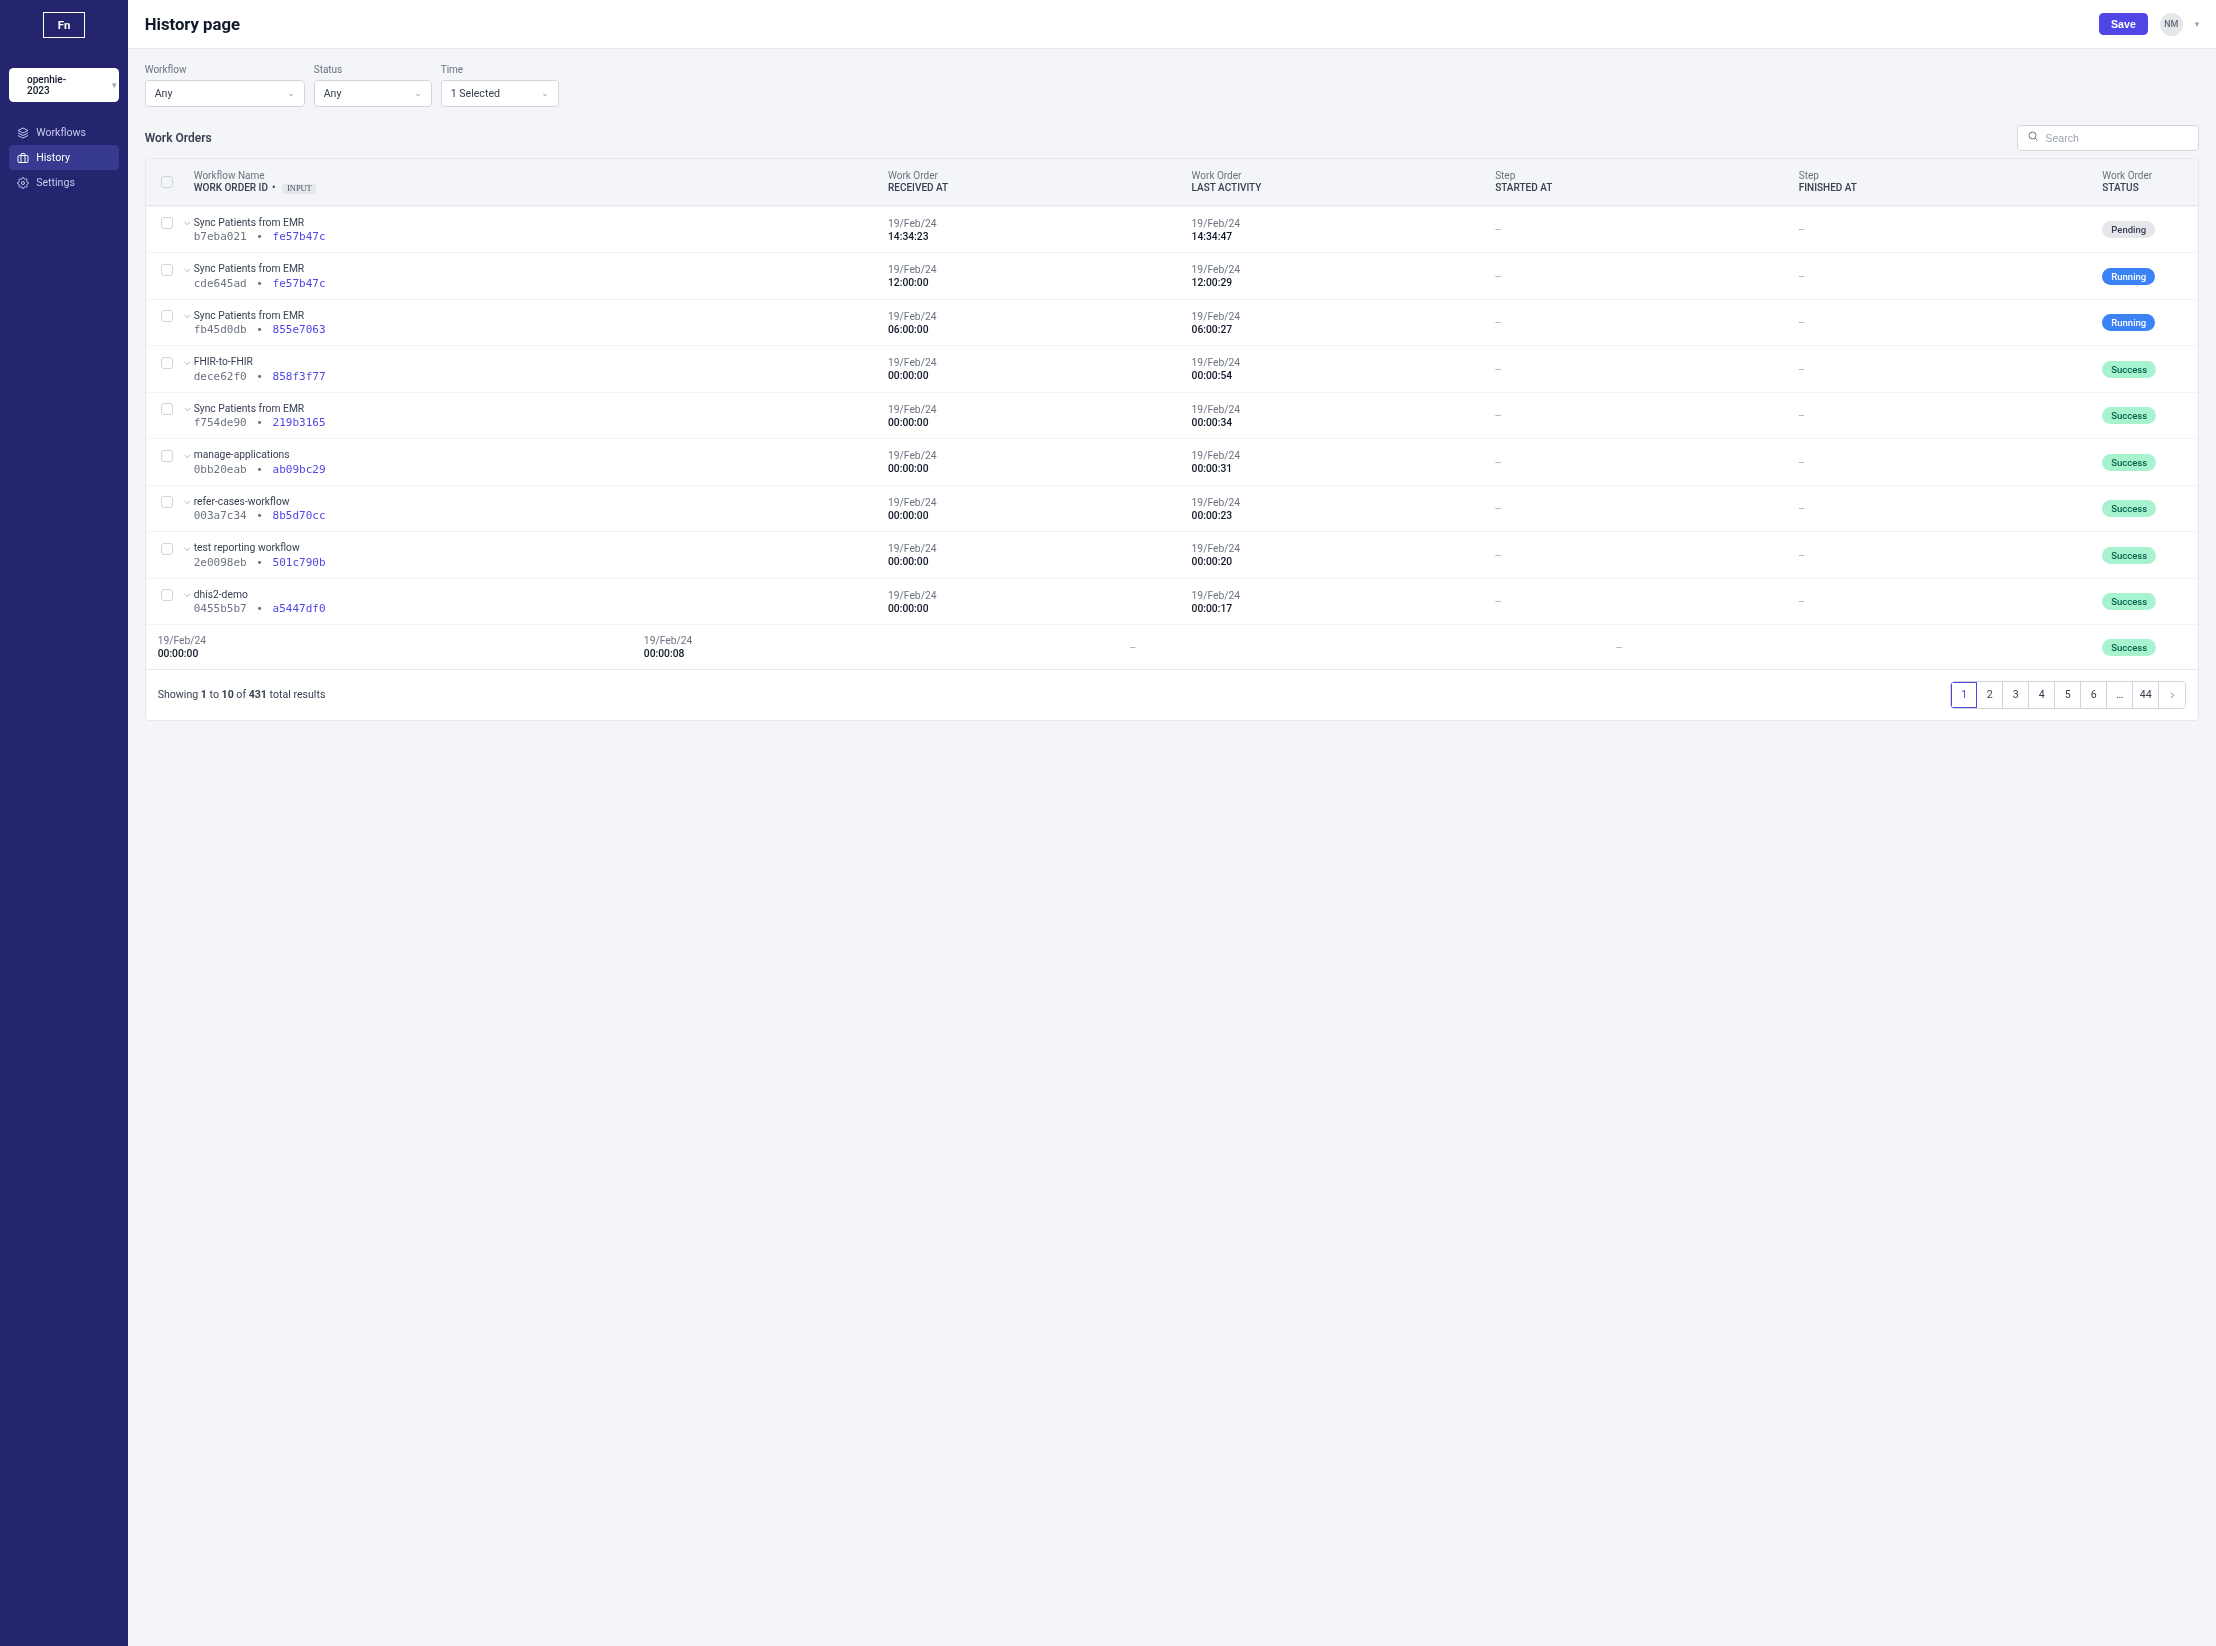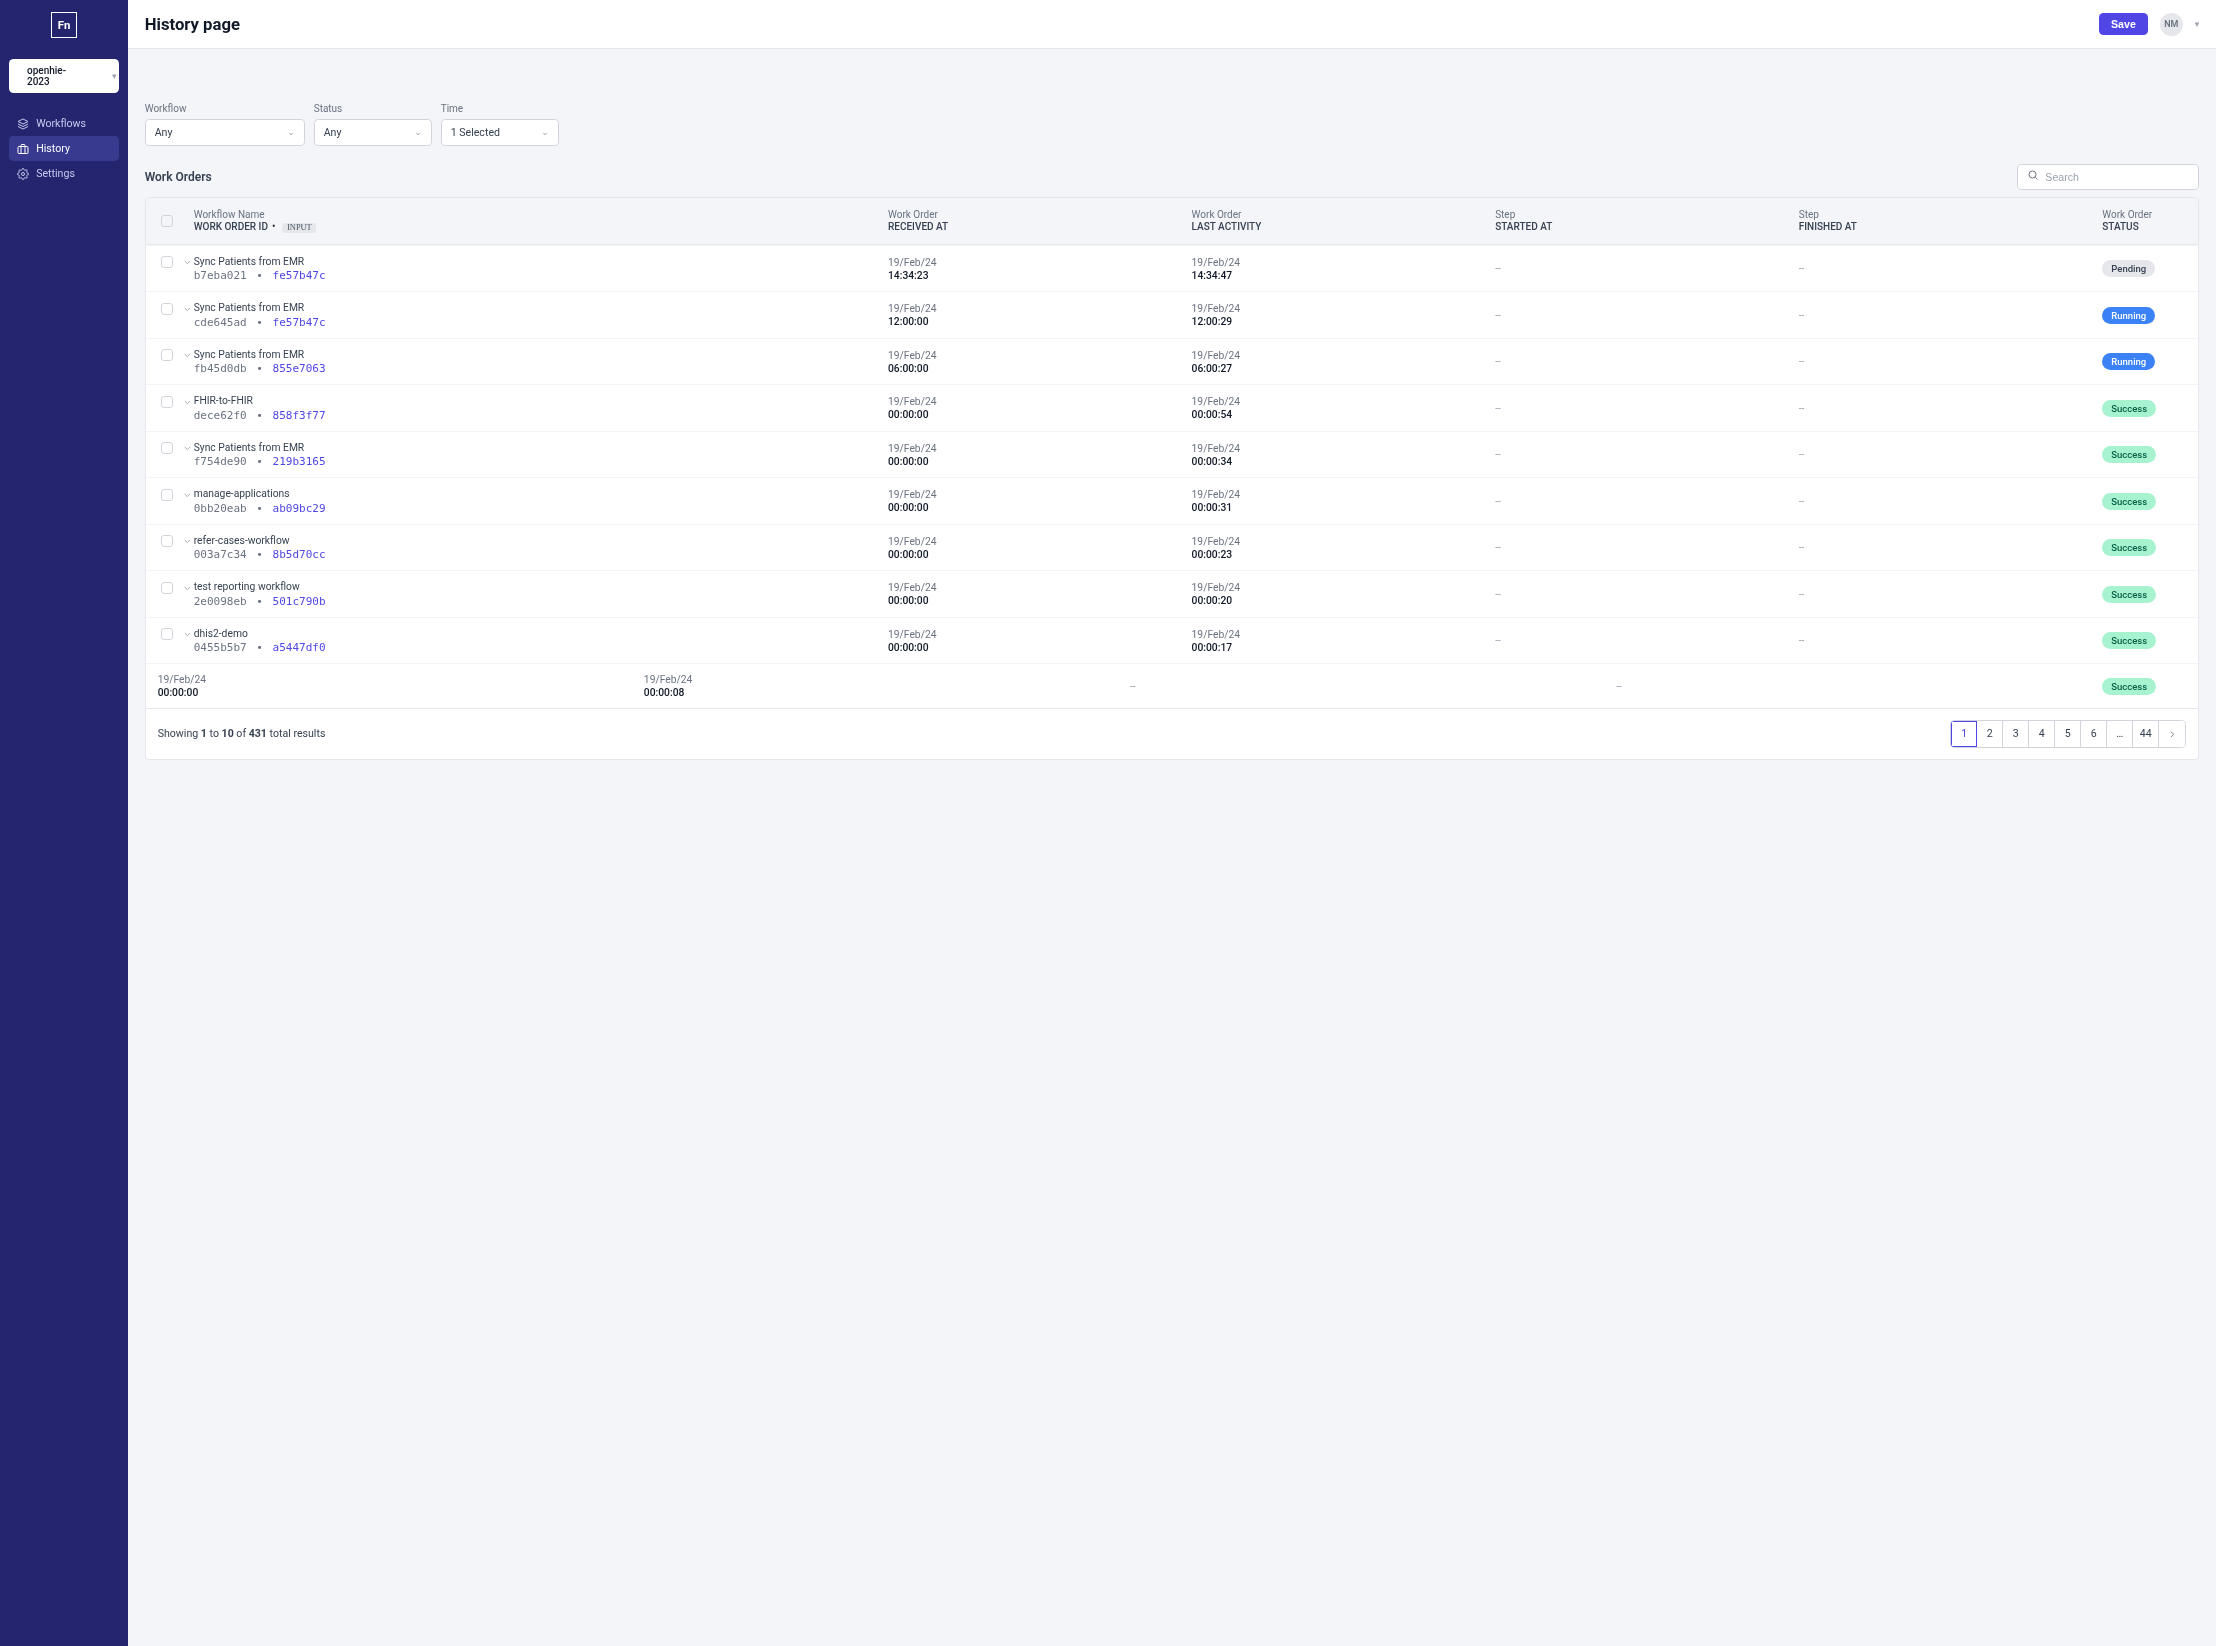--- a/index.html
+++ b/index.html
@@ -1,41 +1,41 @@
 <!DOCTYPE html>
 <html style="font-size:12px"><head>
 <meta charset="utf-8">
 <style>
 * { box-sizing: border-box; margin:0; padding:0; }
 body { font-family: -apple-system, BlinkMacSystemFont, "Segoe UI", Roboto, sans-serif; background:#F3F5F8; color:#374151; font-size:10.6px; }
 .app { display:flex; min-height:100vh; }
 
 
 .sidebar { width:128px; background:#24256E; color:#fff; flex-shrink:0; padding:12px 9px; }
-.logo { width:26px; height:26px; border:1.5px solid #fff; margin:0 auto 21px; display:flex; align-items:center; justify-content:center; font-weight:700; font-size:11.4px; }
+.logo { width:42px; height:26px; border:1.5px solid #fff; margin:0 auto 30px; display:flex; align-items:center; justify-content:center; font-weight:700; font-size:11.4px; }
 .project-select { background:#fff; color:#111827; border-radius:4.6px; padding:6px 18px; display:flex; justify-content:space-between; align-items:center; font-weight:500; margin-bottom:18px; cursor:pointer; font-size:10px;gap:46px;}
 .nav-item { display:flex; align-items:center; gap:7.6px; padding:6px 7.6px; border-radius:4.6px; cursor:pointer; font-size:10.6px; color:#C7CAF0;}
 .nav-item.active { background:#383A8F; color:#fff;}
 .nav-icon { width:12px; height:12px; display:inline-flex; align-items:center; justify-content:center; }
 
 
 .main { flex:1; display:flex; flex-direction:column; overflow:hidden;}
 .topbar { height:49px; background:#fff; border-bottom:0.8px solid #E5E7EB; display:flex; align-items:center; justify-content:space-between; padding:0 16.7px;}
 .page-title { font-size:16.7px; font-weight:700; color:#111827;}
 .topbar-right { display:flex; align-items:center; gap:12px;padding-left:32px;}
 .save-btn { background:#4F46E5; color:#fff; border:none; border-radius:4.6px; padding:5.3px 12px; font-size:10.6px; font-weight:600; cursor:pointer;}
 .avatar { width:23px; height:23px; border-radius:759px; background:#E5E7EB; color:#6B7280; display:flex; align-items:center; justify-content:center; font-size:9px; font-weight:600;}
 .chev { color:#9CA3AF; font-size:9px; }
 
 .content { padding:15px 16.7px; }
 
 
 .filters { display:flex; gap:9px; margin-bottom:18px;}
 .filter { display:flex; flex-direction:column; gap:4.6px;}
-.filter label { font-size:10px; color:#6B7280;margin-top:39px;}
+.filter label { font-size:10px; color:#6B7280;}
 .select { width:160px; background:#fff; border:0.8px solid #D1D5DB; border-radius:4.6px; padding:6px 9px; display:flex; justify-content:space-between; align-items:center; cursor:pointer; font-size:10.6px; color:#374151;}
 .filter.sm .select { width:118px; }
 
 
 .wo-head { display:flex; justify-content:space-between; align-items:center; margin-bottom:7.6px;}
 .wo-title { font-size:12px; font-weight:600; color:#374151;}
 .search-box { display:flex; align-items:center; gap:6px; background:#fff; border:0.8px solid #D1D5DB; border-radius:4.6px; padding:4.6px 9px; width:182px;}
 .search-box input { border:none; outline:none; font-size:10.6px; flex:1; color:#374151;}
 .search-box input::placeholder { color:#9CA3AF; }
 .search-icon { color:#6B7280; }

